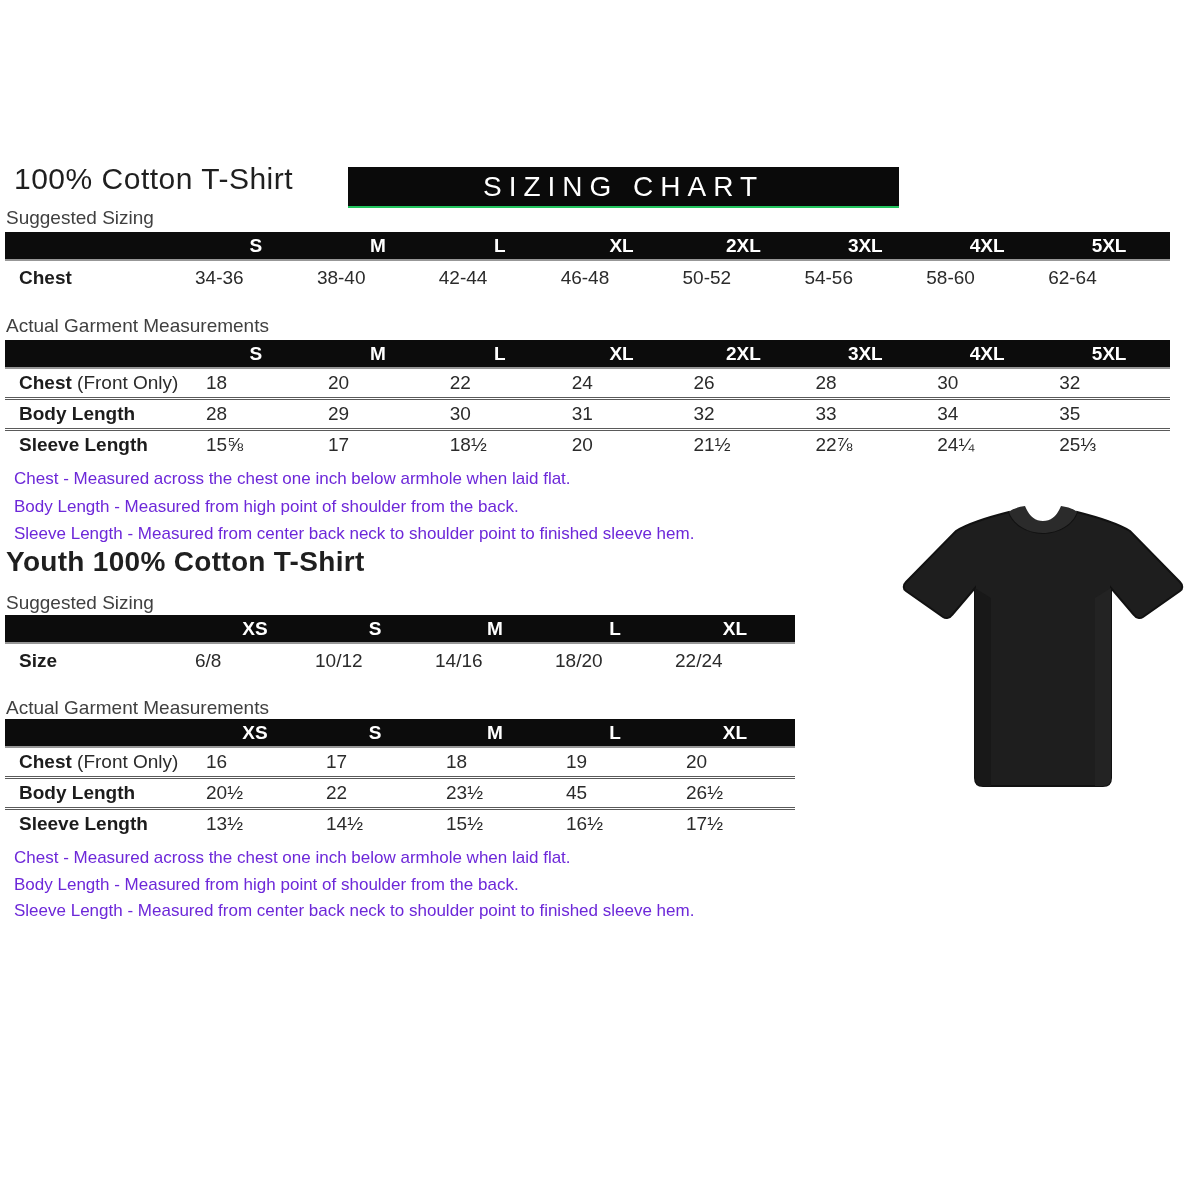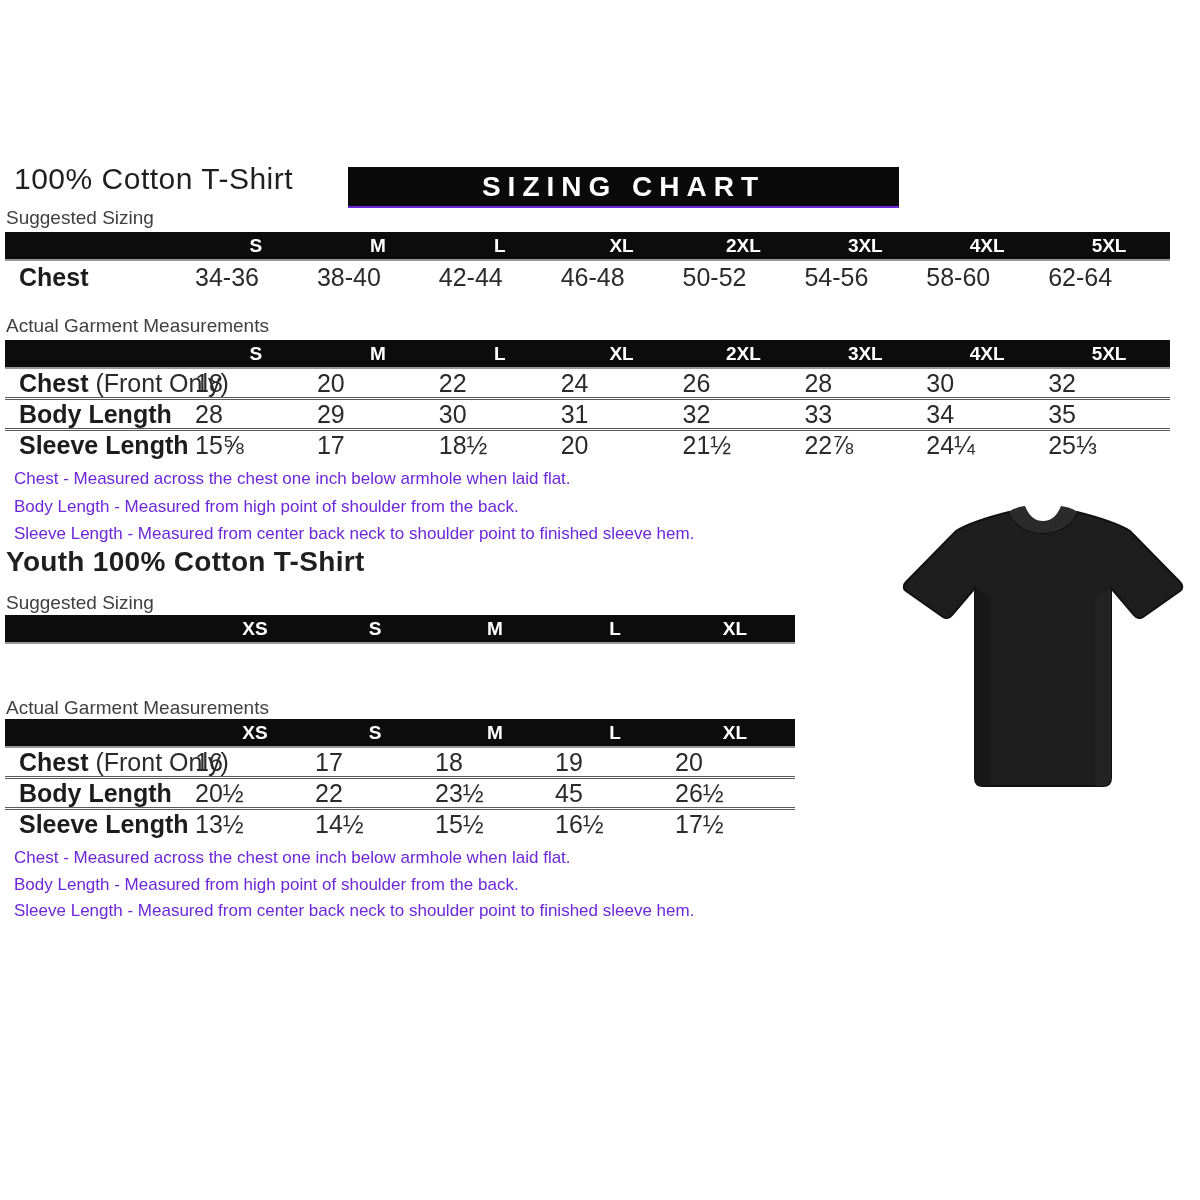--- a/index.html
+++ b/index.html
@@ -3,35 +3,35 @@
 <meta charset="utf-8">
 <style>
   html,body{margin:0;padding:0;background:#ffffff;}
   .page{
     position:relative;width:1200px;height:1200px;background:#ffffff;overflow:hidden;
     font-family:"Liberation Sans","DejaVu Sans",sans-serif;color:#1f1f1f;
   }
   .adult-title{position:absolute;left:14px;top:162px;font-size:30px;font-weight:500;letter-spacing:.5px;}
   .banner{
     position:absolute;left:348px;top:167px;width:551px;height:39px;background:#0a0a0a;
-    color:#ffffff;font-weight:700;font-size:28px;letter-spacing:7px;text-align:center;line-height:40px;
-    border-bottom:2px solid #6d28d9;
+    color:#ffffff;font-weight:400;font-size:28px;letter-spacing:7px;text-align:center;line-height:40px;
+    border-bottom:2px solid #22c55e;
   }
   .sec-label{position:absolute;left:6px;font-size:19px;color:#404040;}
   .youth-title{position:absolute;left:6px;top:546px;font-size:28px;font-weight:700;letter-spacing:.3px;}
 
   .sz-table{position:absolute;left:5px;}
   .sz-table.adult{width:1165px;}
   .sz-table.youth{width:790px;}
   .sz-head{display:flex;background:#0c0c0c;height:27px;align-items:center;border-bottom:2px solid #979797;}
   .sz-head .lbl{width:190px;flex:none;}
   .sz-head .col{flex:1;text-align:center;color:#ffffff;font-weight:700;font-size:19px;}
-  .sz-row{display:flex;align-items:center;font-size:25px;color:#2b2b2b;}
+  .sz-row{display:flex;align-items:center;font-size:19px;color:#2b2b2b;}
   .sz-row.tall{height:33px;}
-  .sz-row.short{height:28px;}
+  .sz-row.short{height:28px;gap:11px;}
   .sz-row .lbl{width:190px;flex:none;padding-left:14px;box-sizing:border-box;white-space:nowrap;}
   .sz-row .lbl .b{font-weight:700;color:#1c1c1c;}
   .sz-row .col{flex:1;text-align:left;}
   .sz-row + .sz-row{border-top:3px double #5a5a5a;}
 
   .notes{position:absolute;left:14px;font-size:17px;color:#6d28d9;}
   .notes .note-line{line-height:27.5px;}
   .notes.bottom .note-line{line-height:26.5px;font-weight:500;}
 
   .tee{position:absolute;left:893px;top:488px;width:300px;height:315px;}
@@ -131,20 +131,28 @@
   <div class="sec-label" style="top:592px">Suggested Sizing</div>
 
   <div class="sz-table youth" style="top:615px">
     <div class="sz-head">
       <div class="lbl"></div>
       <div class="col">XS</div>
       <div class="col">S</div>
       <div class="col">M</div>
       <div class="col">L</div>
       <div class="col">XL</div>
+    </div>
+    <div class="sz-row tall">
+      <div class="lbl"><span class="b">Size</span><span></span></div>
+      <div class="col">6/8</div>
+      <div class="col">10/12</div>
+      <div class="col">14/16</div>
+      <div class="col">18/20</div>
+      <div class="col">22/24</div>
     </div>
   </div>
 
   <div class="sec-label" style="top:697px">Actual Garment Measurements</div>
 
   <div class="sz-table youth" style="top:719px">
     <div class="sz-head">
       <div class="lbl"></div>
       <div class="col">XS</div>
       <div class="col">S</div>

